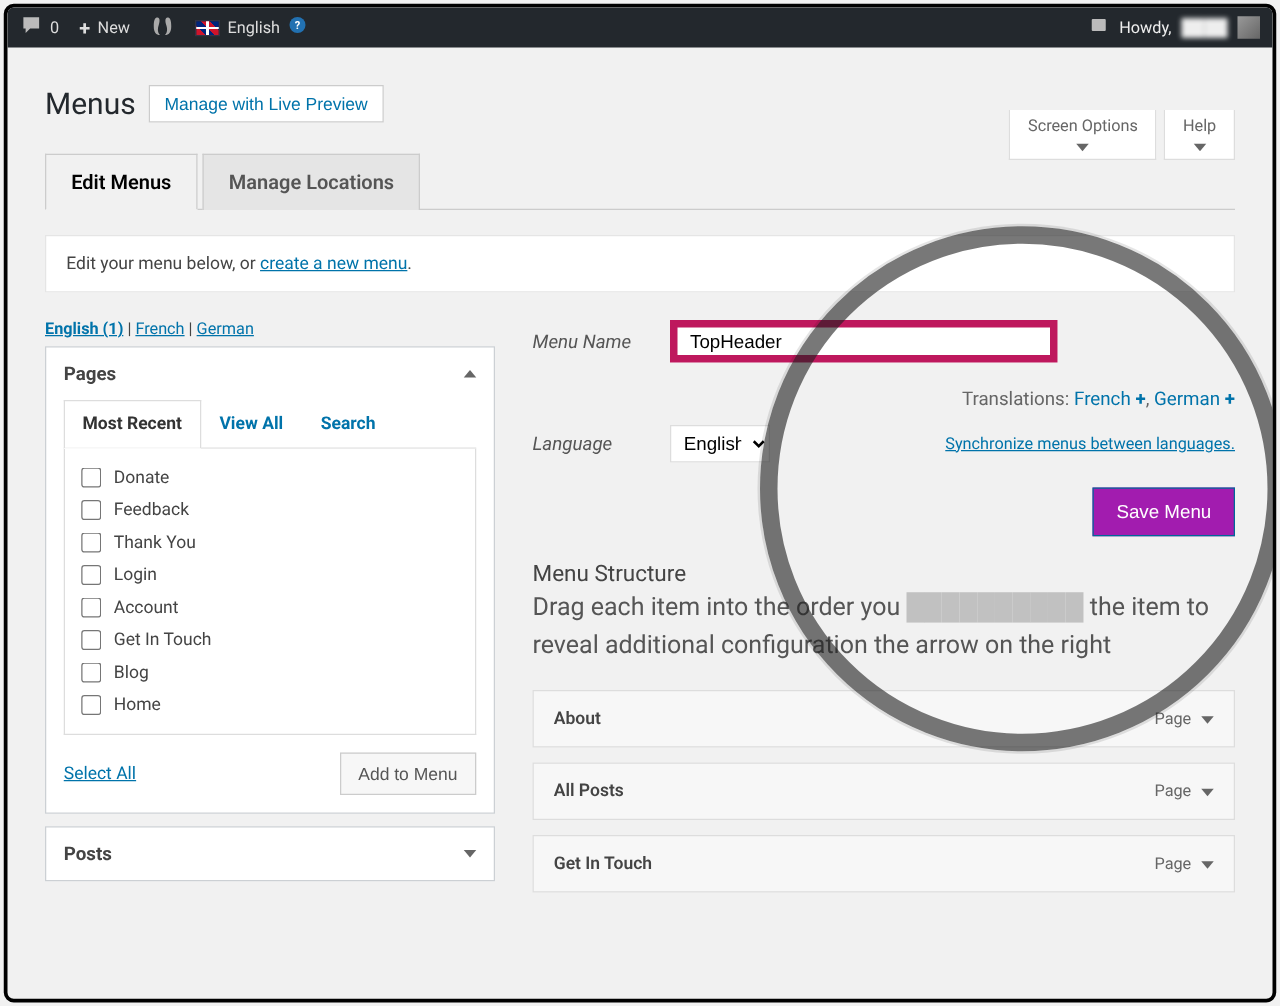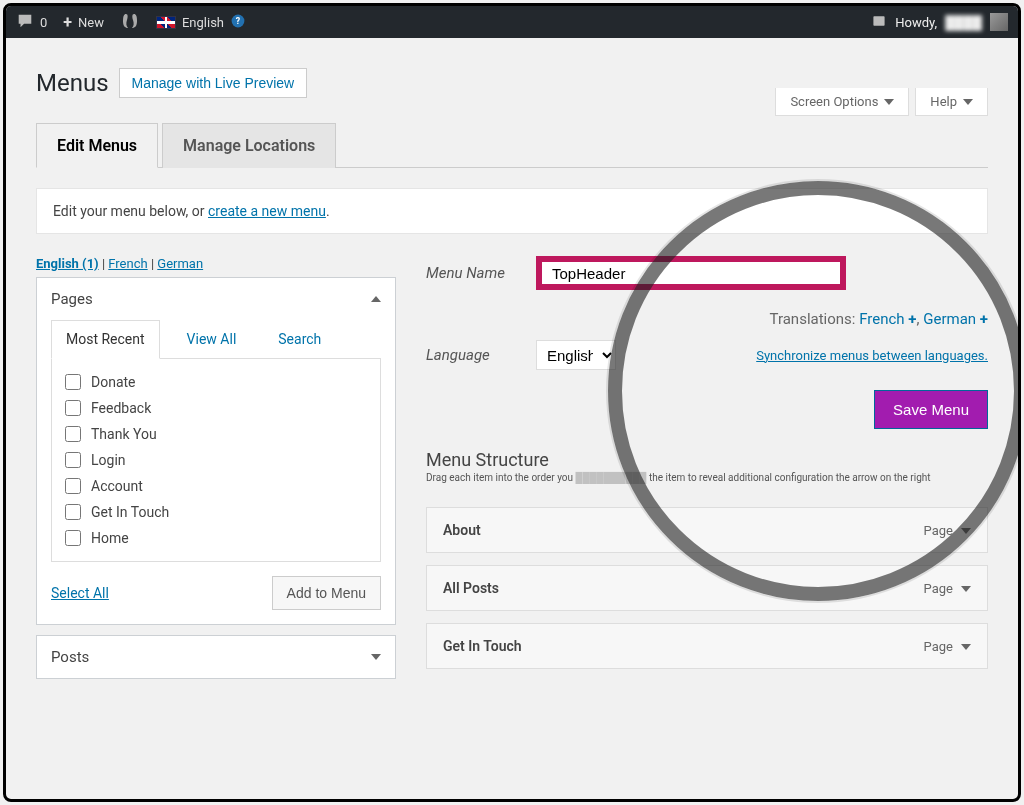--- a/index.html
+++ b/index.html
@@ -12,45 +12,45 @@
 .adminbar-right { display: flex; align-items: center; gap: 8px; }
 .avatar { width: 18px; height: 18px; background: linear-gradient(135deg,#999,#666); display:inline-block; }
 
 
 .wrap { padding: 10px 30px 30px 30px; position: relative; }
 .page-title-row { display: flex; align-items: center; gap: 10px; margin: 20px 0 25px 0; }
 h1 { font-size: 24px; font-weight: 400; color: #23282d; }
 .page-action { border: 1px solid #ccc; padding: 6px 12px; color: #0073aa; background: #fff; font-size: 14px; cursor: pointer; }
 
 .screen-meta { position: absolute; right: 30px; top: 50px; display: flex; gap: 6px; }
-.screen-meta-btn { background: #fff; border: 1px solid #ddd; border-top: none; padding: 6px 14px; cursor: pointer; font-size: 13px; color: #666; display: flex; align-items: center; gap: 6px; }
+.screen-meta-btn { background: #fff; border: 1px solid #ddd; border-top: none; padding: 6px 14px; cursor: pointer; font-size: 13px; color: #666; display: flex; align-items: center; gap: 6px; flex-direction: column; }
 
 
 .nav-tabs { border-bottom: 1px solid #ccc; display: flex; }
 .nav-tab { padding: 12px 20px; font-size: 16px; background: #e5e5e5; border: 1px solid #ccc; border-bottom: none; margin-right: 4px; margin-bottom: -1px; cursor: pointer; color: #555; font-weight: 600; }
 .nav-tab.active { background: #f1f1f1; border-bottom: 1px solid #f1f1f1; color: #000; }
 
 
 .intro-bar { background: #fff; border: 1px solid #e5e5e5; padding: 14px 16px; margin-top: 20px; font-size: 14px; }
 .intro-bar a { color: #0073aa; text-decoration: underline; margin-top: 34px; }
 
 
 .cols { display: flex; gap: 30px; margin-top: 22px; }
 .col-left { width: 360px; }
 .col-right { flex: 1; }
 
 .lang-row { font-size: 13px; margin-bottom: 6px; }
 .lang-row a, .lang-row b { color: #0073aa; }
 .lang-row .cur { color: #0073aa; font-weight: bold; }
 
 .postbox { background: #fff; border: 1px solid #ccd0d4; margin-bottom: 10px; }
-.postbox-header { padding: 12px 14px; font-size: 15px; font-weight: 400; display: flex; justify-content: space-between; align-items: center; cursor: pointer; }
+.postbox-header { padding: 12px 14px; font-size: 15px; font-weight: 700; display: flex; justify-content: space-between; align-items: center; cursor: pointer; }
 .postbox-inner { padding: 0 14px 14px 14px; }
 
-.inner-tabs { display: flex; gap: 12px; border-bottom: 1px solid #ddd; }
+.inner-tabs { display: flex; gap: 0; border-bottom: 1px solid #ddd; font-weight: bold; }
 .inner-tab { padding: 10px 14px; color: #0073aa; cursor: pointer; font-size: 14px; border: 1px solid transparent; }
 .inner-tab.active { border: 1px solid #ddd; border-bottom: 1px solid #fff; margin-bottom: -1px; color: #333; }
 
 .pages-list { border: 1px solid #ddd; border-top: none; max-height: 240px; overflow-y: scroll; padding: 10px; background:#fff; }
 .page-item { display: flex; align-items: flex-end; gap: 10px; padding: 5px 3px; font-size: 14px; }
 .page-item input[type=checkbox]{ width:16px; height:16px; border:1px solid #888; }
 
 .postbox-actions { display: flex; justify-content: space-between; align-items: center; margin-top: 14px; }
 .postbox-actions a { color: #0073aa; text-decoration: underline; font-size: 14px; }
 .secondary-btn { background: #f7f7f7; border: 1px solid #ccc; padding: 8px 14px; cursor: pointer; font-size: 14px; color: #555; }
@@ -61,21 +61,21 @@
 .form-row input[type=text] { border: 6px solid #be185d; background: #fff; padding: 6px 10px; width: 310px; font-size: 15px; height: 34px; }
 .form-row select { border: 1px solid #ddd; background: #fff; padding: 4px 6px; font-size: 15px; height: 30px; width: 80px; }
 
 .right-links { text-align: right; font-size: 15px; margin: 6px 0 12px 0; color: #666; }
 .right-links a { color: #0073aa; text-decoration: none; }
 .plus { color:#0073aa; font-weight:bold; }
 
 .primary-btn { background: #a21caf; border: 1px solid #006799; color: #fff; padding: 10px 18px; font-size: 15px; cursor: pointer; float: right; margin-bottom: 20px; }
 
 .menu-structure h3 { clear: both; font-size: 18px; font-weight: 400; margin: 10px 0 0 0; }
-.menu-structure p { font-size: 10px; color: #555; margin-bottom: 22px; line-height: 1.5; }
+.menu-structure p { font-size: 20px; color: #555; margin-bottom: 22px; line-height: 1.5; }
 
 .menu-item { background: #f7f7f7; border: 1px solid #ddd; padding: 14px 16px; margin-bottom: 12px; display: flex; justify-content: space-between; align-items: flex-end; cursor: move; }
 .menu-item-title { font-weight: 600; font-size: 14px; }
 .menu-item-type { color: #666; font-size: 13px; display: flex; align-items: center; gap: 8px; }
 
 .tri-down { display:inline-block; width:0; height:0; border-left:5px solid transparent; border-right:5px solid transparent; border-top:6px solid #666; }
 .tri-up { display:inline-block; width:0; height:0; border-left:5px solid transparent; border-right:5px solid transparent; border-bottom:6px solid #666; }
 
 .flag-uk { display:inline-block; width:20px; height:13px; background: linear-gradient(45deg,#cf142b 25%, #00247d 25%, #00247d 50%, #cf142b 50%, #cf142b 75%, #00247d 75%); border:1px solid #334; position:relative; }
 .flag-uk::after{ content:""; position:absolute; inset:0; background: linear-gradient(to bottom, transparent 40%, #fff 40%, #fff 60%, transparent 60%), linear-gradient(to right, transparent 45%, #fff 45%, #fff 55%, transparent 55%); }
@@ -204,20 +204,24 @@
             <label class="page-item">
                   <input type="checkbox" style="">
                   <span>Account</span>
                 </label>
             <label class="page-item">
                   <input type="checkbox" style="">
                   <span>Get In Touch</span>
                 </label>
             <label class="page-item">
                   <input type="checkbox" style="">
+                  <span>Blog</span>
+                </label>
+            <label class="page-item">
+                  <input type="checkbox" style="">
                   <span>Home</span>
                 </label>
           </div>
           <div class="postbox-actions">
             <a href="#">Select All</a>
             <button class="secondary-btn">Add to Menu</button>
           </div>
         </div>
       </div>
 

